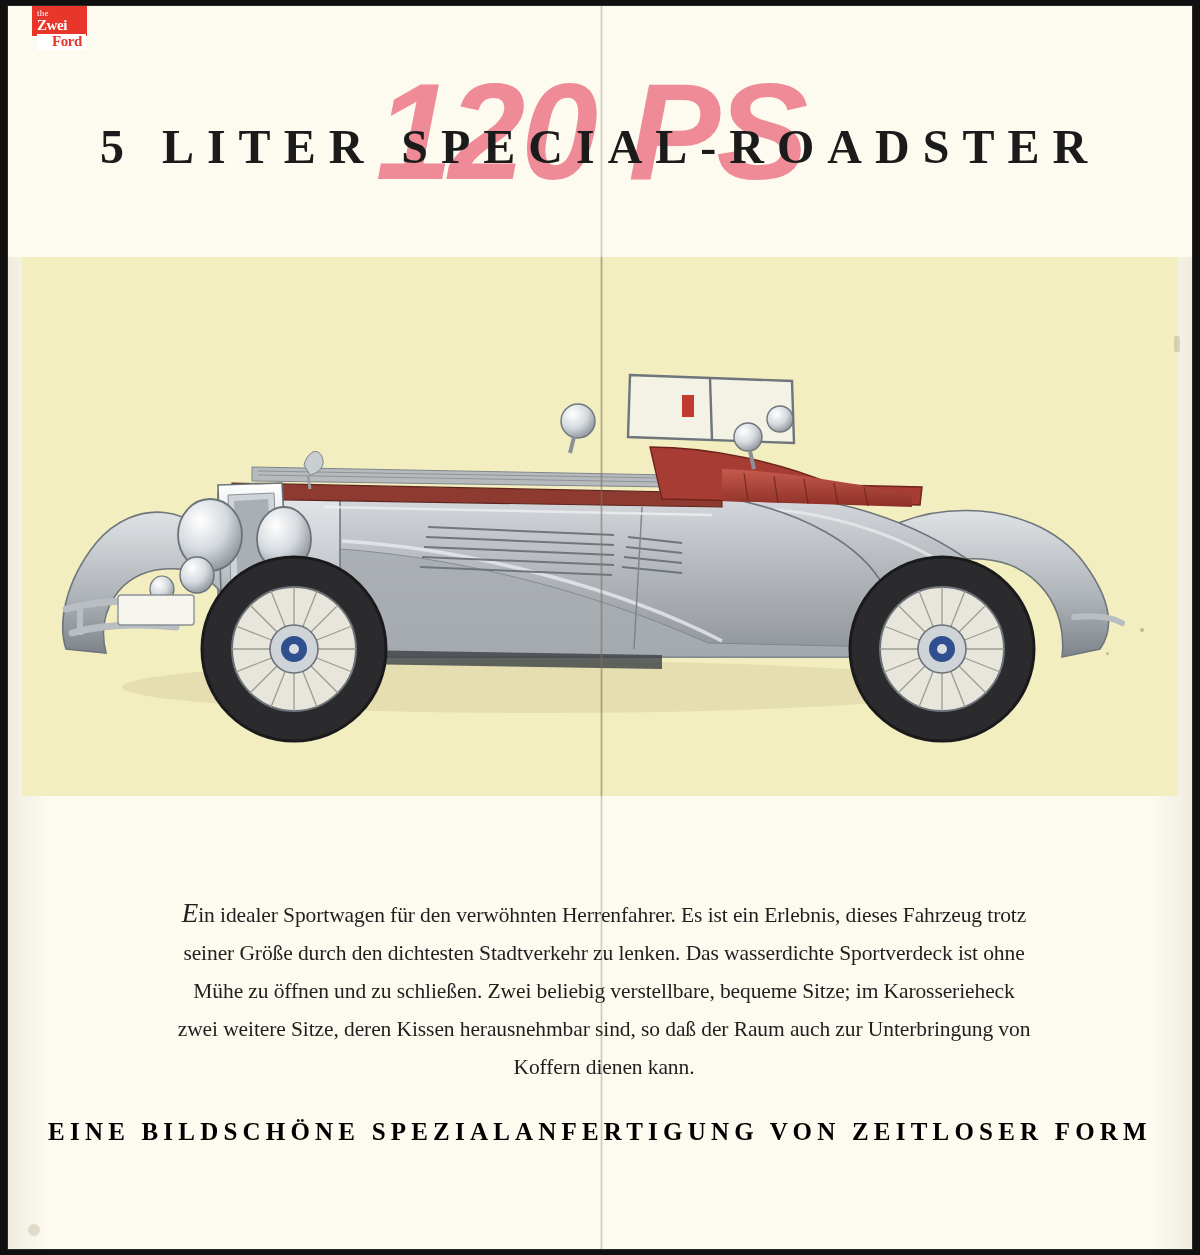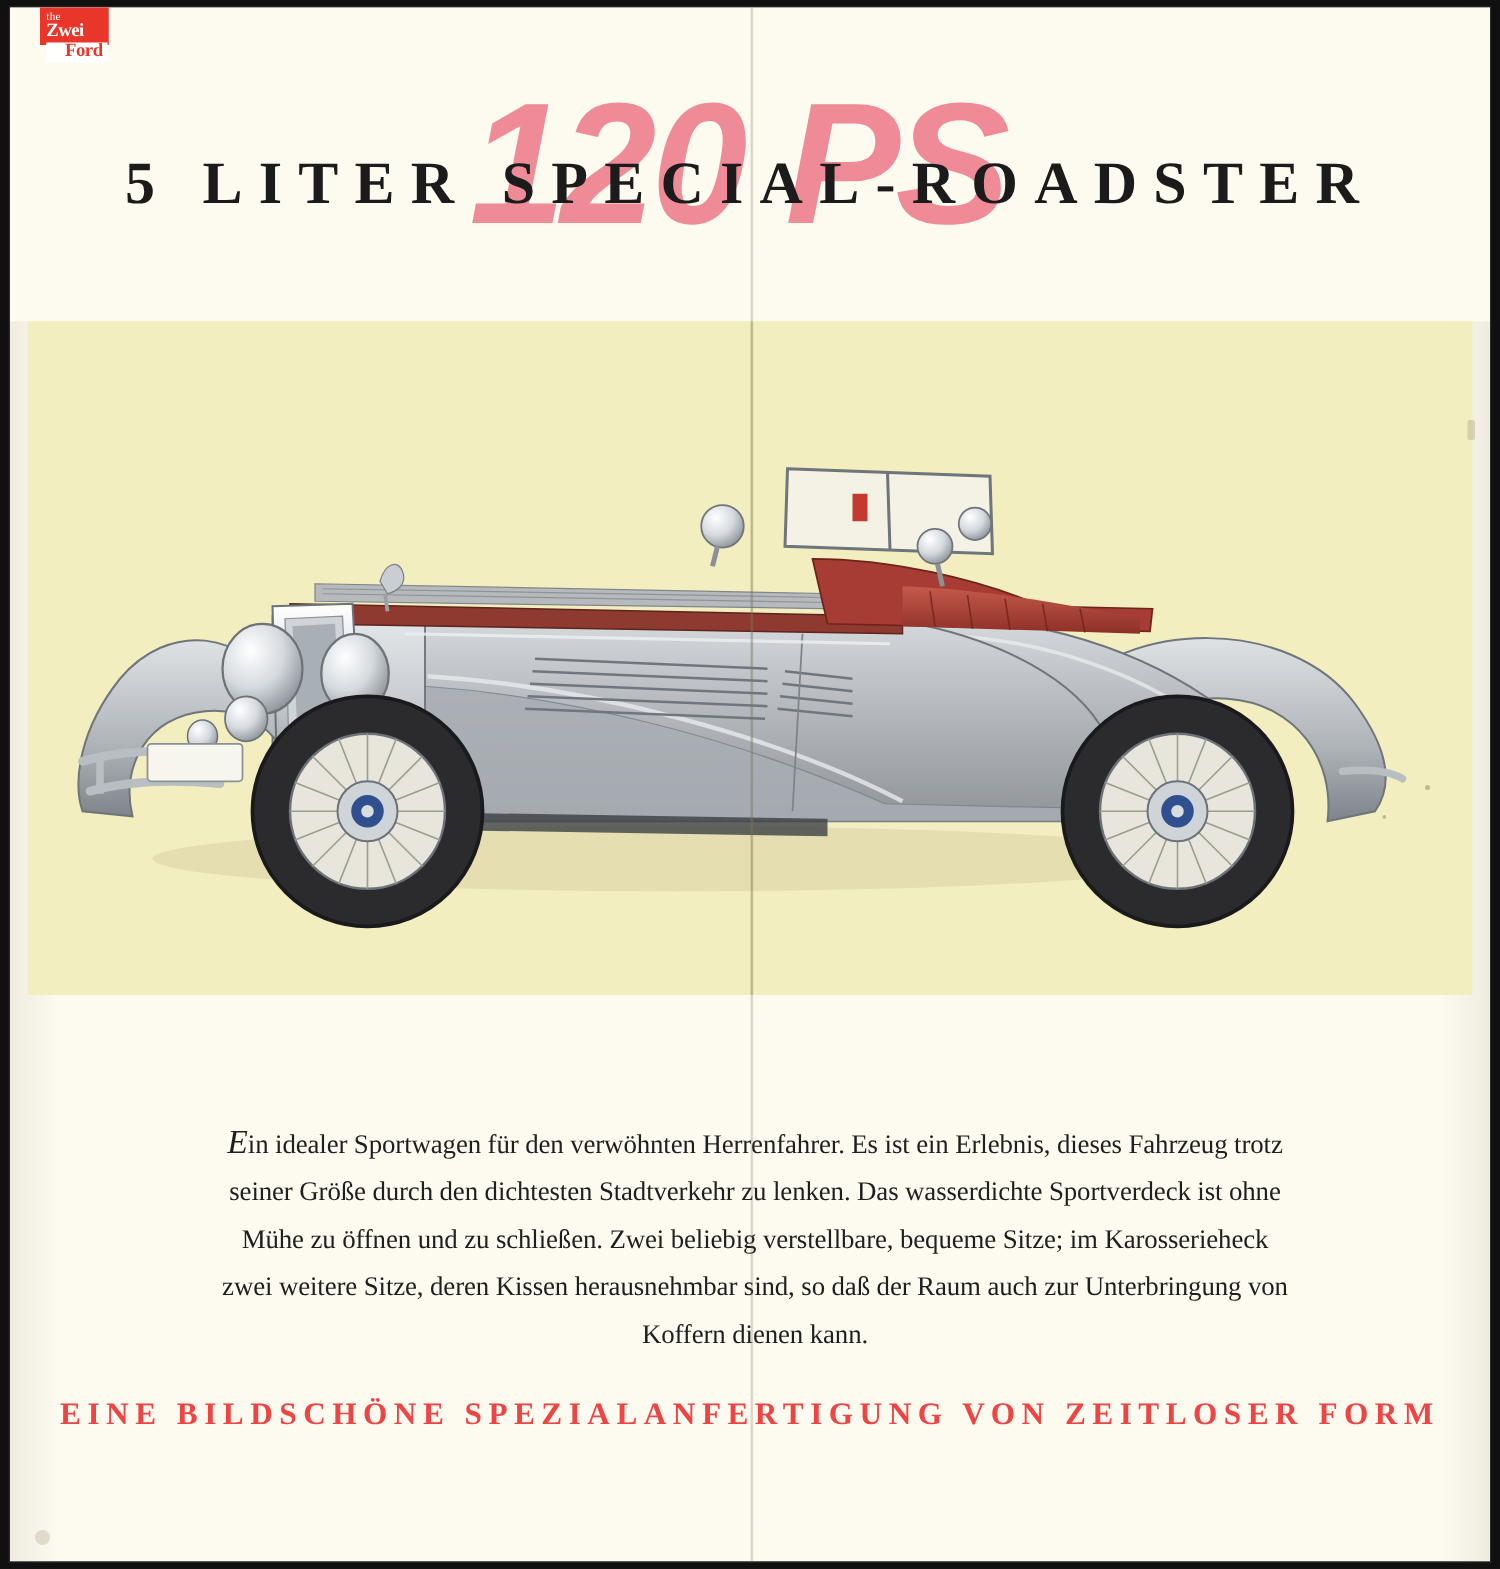--- a/index.html
+++ b/index.html
@@ -168,21 +168,21 @@
   #tagline {
     position: absolute;
     left: 0;
     top: 1112px;
     width: 1184px;
     text-align: center;
     font-family: "Liberation Serif", serif;
     font-weight: bold;
     font-size: 25px;
     letter-spacing: 5.2px;
-    color: #ef4444;
+    color: #000000;
     white-space: nowrap;
   }
 
   
   .spec {
     position: absolute;
     background: rgba(90,85,70,0.35);
     border-radius: 50%;
     pointer-events: none;
   }

